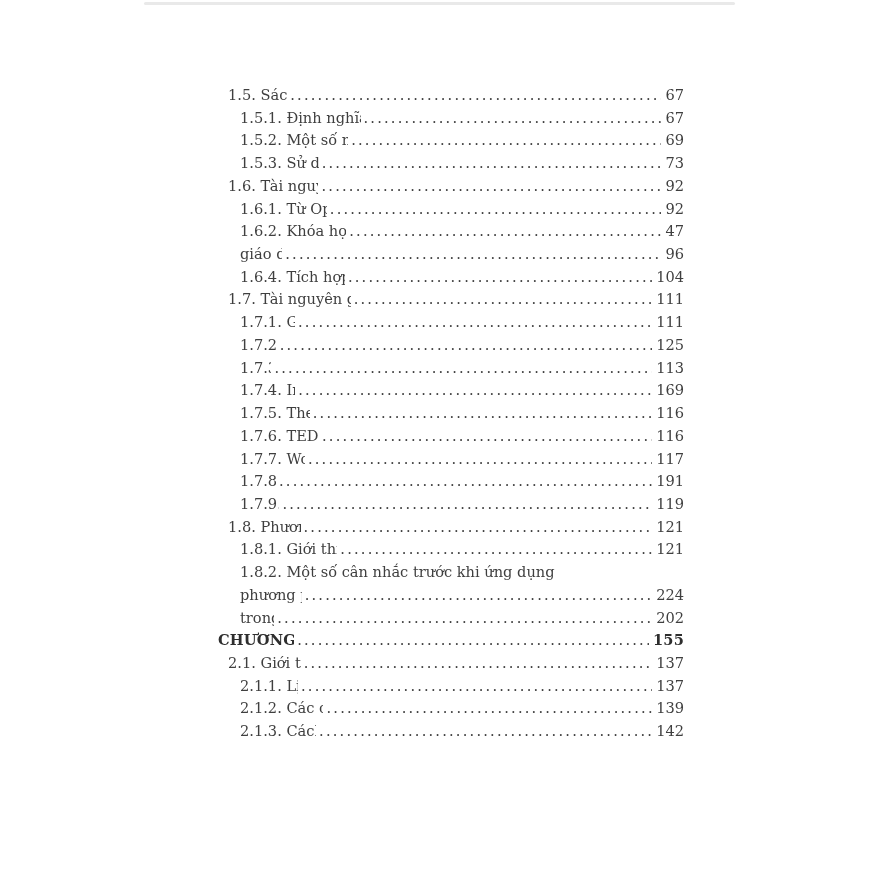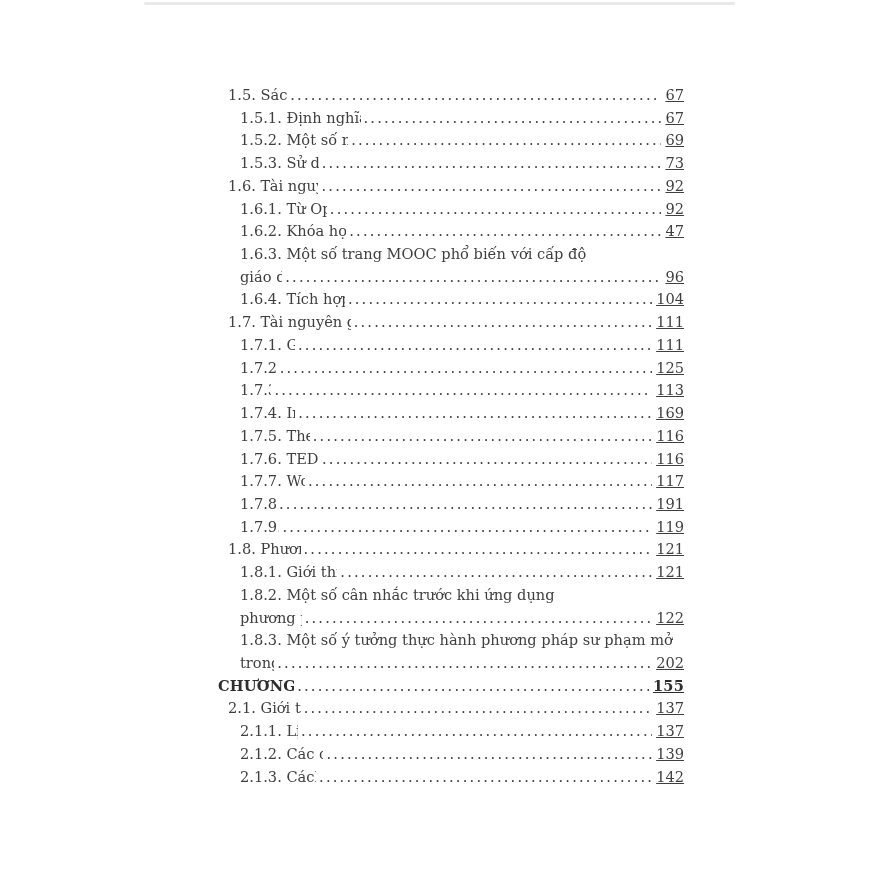--- a/index.html
+++ b/index.html
@@ -51,21 +51,21 @@
     min-width: 6px;
     overflow: hidden;
     margin: 0 4px 0 3px;
     font-weight: normal;
     color: var(--text-color, #3f3f3f);
   }
   .dots::after {
     content: "..............................................................................................................................................................";
     letter-spacing: 2.2px;
   }
-  .toc-page { flex: 0 0 auto; text-decoration: underline; }
+  .toc-page { flex: 0 0 auto; }
 </style>
 </head>
 <body>
 
 <div class="book-page">
   <div class="top-divider"></div>
   <div class="toc">
   <div class="toc-row lvl-l1">
     <span class="toc-label">1.5. Sách giáo khoa mở</span>
     <span class="dots"></span>
@@ -101,24 +101,20 @@
     <span class="dots"></span>
     <span class="toc-page">92</span>
   </div>
 
   <div class="toc-row lvl-l2">
     <span class="toc-label">1.6.2. Khóa học trực tuyến đại chúng mở (MOOC)</span>
     <span class="dots"></span>
     <span class="toc-page">47</span>
   </div>
 
-  <div class="toc-row lvl-l2 no-page">
-    <span class="toc-label">1.6.3. Một số trang MOOC phổ biến với cấp độ</span>
-
-  </div>
 
   <div class="toc-row lvl-cont">
     <span class="toc-label">giáo dục đại học</span>
     <span class="dots"></span>
     <span class="toc-page">96</span>
   </div>
 
   <div class="toc-row lvl-l2">
     <span class="toc-label">1.6.4. Tích hợp MOOC vào chương trình giảng dạy</span>
     <span class="dots"></span>
@@ -198,27 +194,23 @@
   </div>
 
   <div class="toc-row lvl-l2 no-page">
     <span class="toc-label">1.8.2. Một số cân nhắc trước khi ứng dụng</span>
 
   </div>
 
   <div class="toc-row lvl-cont">
     <span class="toc-label">phương pháp sư phạm mở</span>
     <span class="dots"></span>
-    <span class="toc-page">122</span>
-  </div>
-
-  <div class="toc-row lvl-l2 no-page">
-    <span class="toc-label">1.8.3. Một số ý tưởng thực hành phương pháp sư phạm mở</span>
-
-  </div>
+    <span class="toc-page">224</span>
+  </div>
+
 
   <div class="toc-row lvl-cont">
     <span class="toc-label">trong lớp học</span>
     <span class="dots"></span>
     <span class="toc-page">202</span>
   </div>
 
   <div class="toc-row lvl-h1">
     <span class="toc-label">CHƯƠNG 2. KHOA HỌC MỞ</span>
     <span class="dots"></span>

